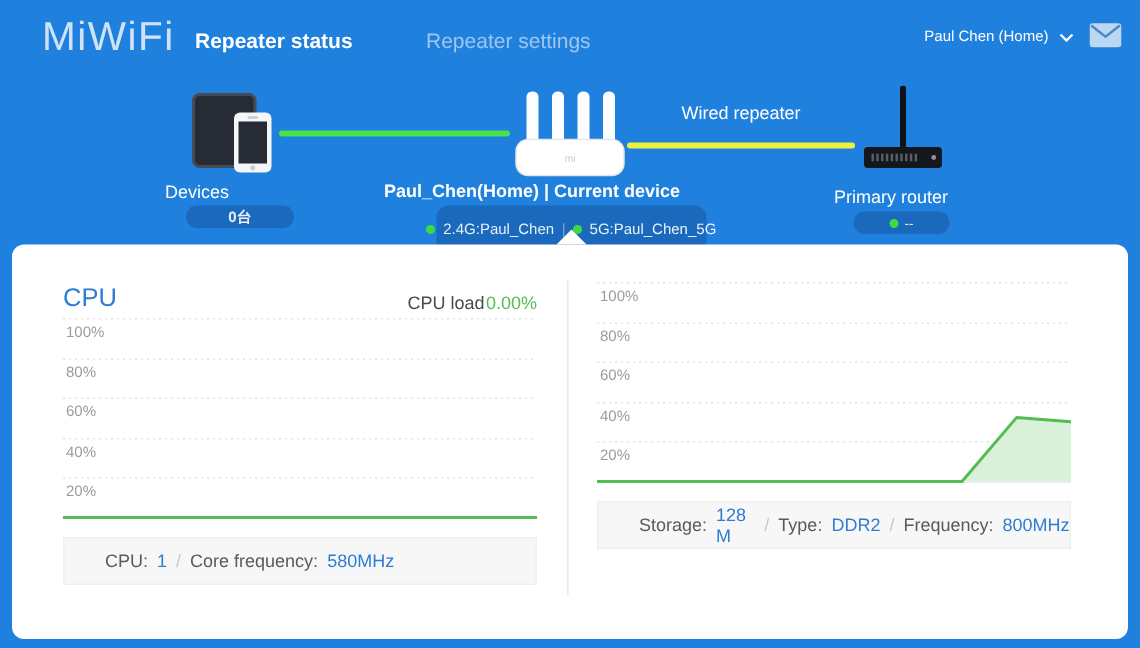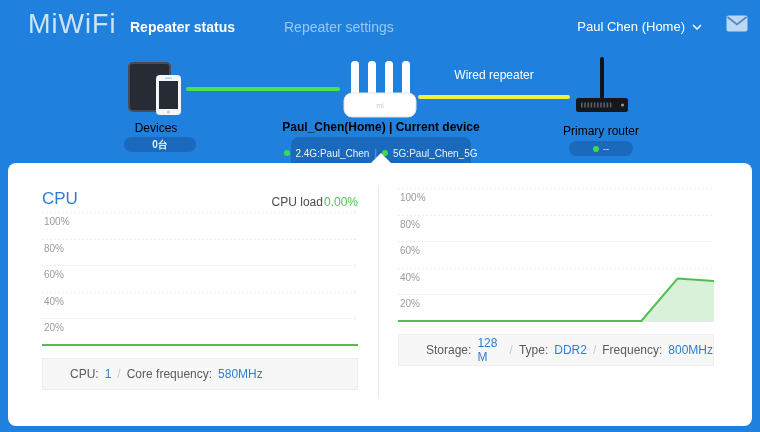--- a/index.html
+++ b/index.html
@@ -8,32 +8,32 @@
   .app { position: relative; width: 760px; height: 432px; background: #2080DD; }
 
   
   .logo { position: absolute; left: 28px; top: 9px; font-size: 27px; font-weight: 200;
           letter-spacing: 1px; color: rgba(255,255,255,0.78); }
   .tab { position: absolute; top: 19px; font-size: 14px; color: rgba(255,255,255,0.55);
          cursor: pointer; background: none; border: none; font-family: inherit; }
   .tab.active { color: #ffffff; font-weight: bold; }
   .tab-status { left: 130px; }
   .tab-settings { left: 284px; }
-  .account { position: absolute; top: 19px; right: 58px; display: flex; align-items: center;
-             gap: 7px; color: #ffffff; font-size: 13px; cursor: pointer; }
+  .account { position: absolute; top: 19px; right: 44px; display: flex; align-items: center;
+             gap: 7px; color: #ffffff; font-size: 10px; cursor: pointer; }
   .mail { position: absolute; top: 15px; right: 12px; width: 22px; height: 17px; cursor: pointer; }
 
   
   .abs { position: absolute; }
   .link { position: absolute; height: 4px; border-radius: 2px; }
   .link-green { left: 186px; top: 87px; width: 154px; background: #49E24D; }
   .link-yellow { left: 418px; top: 95px; width: 152px; background: #EEF23C; }
   .wired-label { position: absolute; left: 420px; top: 68px; width: 148px; text-align: center;
                  color: #ffffff; font-size: 12px; }
-  .node-label { position: absolute; text-align: center; color: #000000; }
+  .node-label { position: absolute; text-align: left; color: #ffffff; }
   .devices-label { left: 110px; top: 121px; width: 92px; font-size: 12px; }
   .current-label { left: 256px; top: 120px; width: 250px; font-size: 12px; font-weight: bold; }
   .primary-label { left: 556px; top: 124px; width: 90px; font-size: 12px; }
   .pill { position: absolute; background: rgba(13,53,115,0.30); border-radius: 8px;
           display: flex; align-items: center; justify-content: center; color: rgba(255,255,255,0.9); }
   .devices-badge { left: 124px; top: 137px; width: 72px; height: 15px; font-size: 10px; font-weight: bold; }
   .current-pill { left: 291px; top: 137px; width: 180px; height: 32px; font-size: 10px; gap: 5px; }
   .primary-pill { left: 569px; top: 141px; width: 64px; height: 15px; font-size: 9px; gap: 4px; }
   .dot { width: 6px; height: 6px; border-radius: 50%; background: #3BDC43; flex: 0 0 auto; }
   .pill-sep { color: rgba(255,255,255,0.4); font-size: 10px; }

